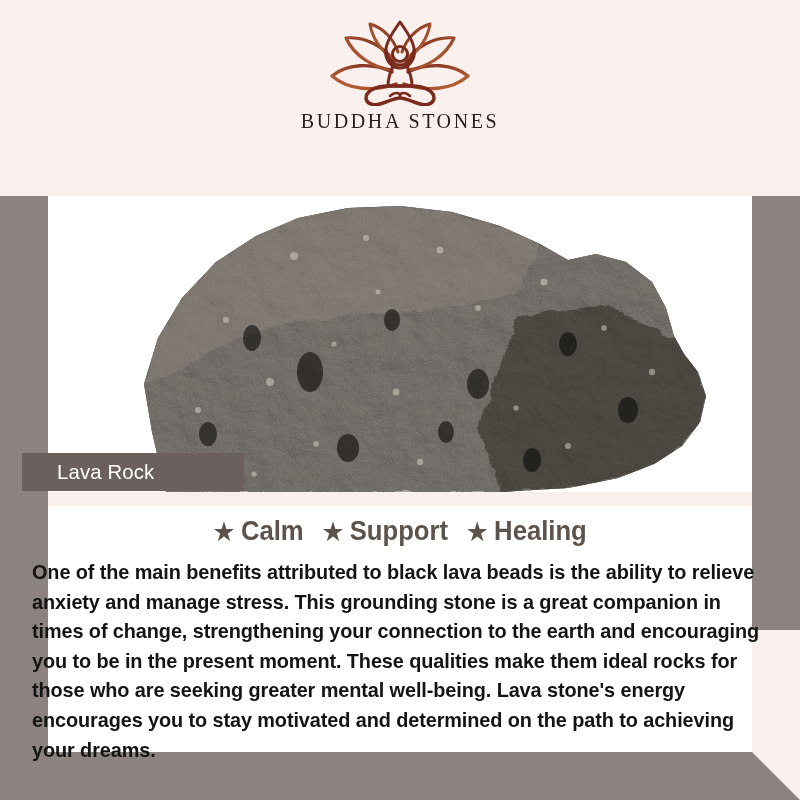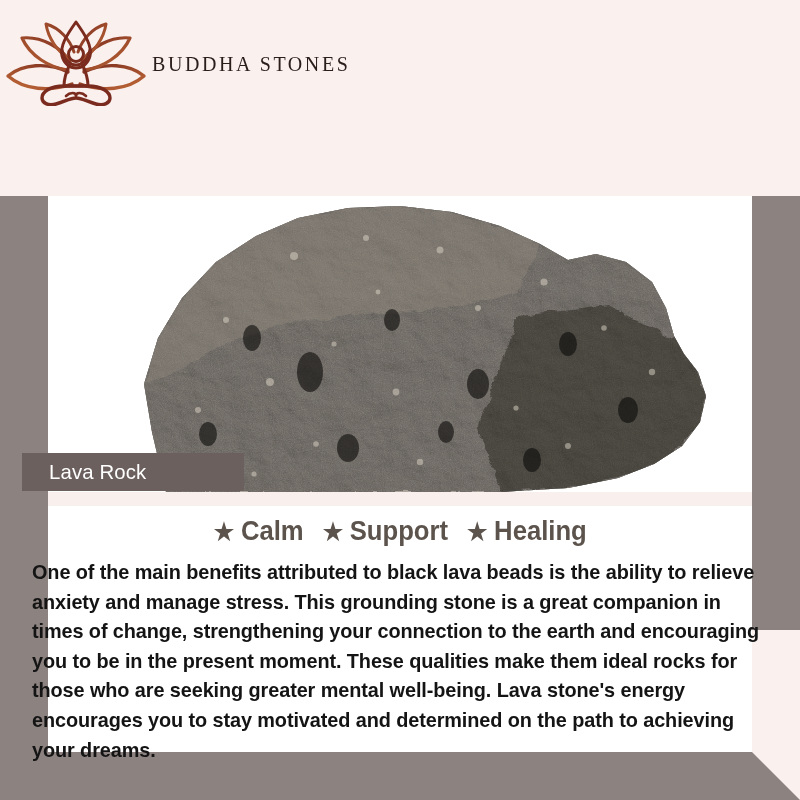--- a/index.html
+++ b/index.html
@@ -56,21 +56,21 @@
     left: 0; top: 0;
     width: 800px; height: 196px;
     background: #faf0ee;
     z-index: 3;
   }
   .logo-wrap {
     position: absolute;
     left: 0; top: 18px;
     width: 800px;
     display: flex;
-    flex-direction: row;
+    flex-direction: column;
     align-items: center;
   }
   .logo-mark { width: 152px; height: 88px; display: block; }
   .logo-word {
     margin-top: 4px;
     font-family: "Liberation Serif", serif;
     font-size: 20px;
     letter-spacing: 2.6px;
     color: #2a1d1a;
     font-weight: 400;
@@ -106,20 +106,21 @@
   .rock { position: absolute; inset: 0; }
 
   .caption-bar {
     position: absolute;
     left: 22px; top: 453px;
     width: 222px; height: 38px;
     background: #6b605d;
     display: flex;
     align-items: center;
     z-index: 4;
+    padding-left: 8px;
   }
   .caption-text {
     color: #ffffff;
     font-size: 21px;
     font-weight: 400;
     padding-left: 26px;
     letter-spacing: 0.1px;
     transform: scaleX(0.97);
   }
 

